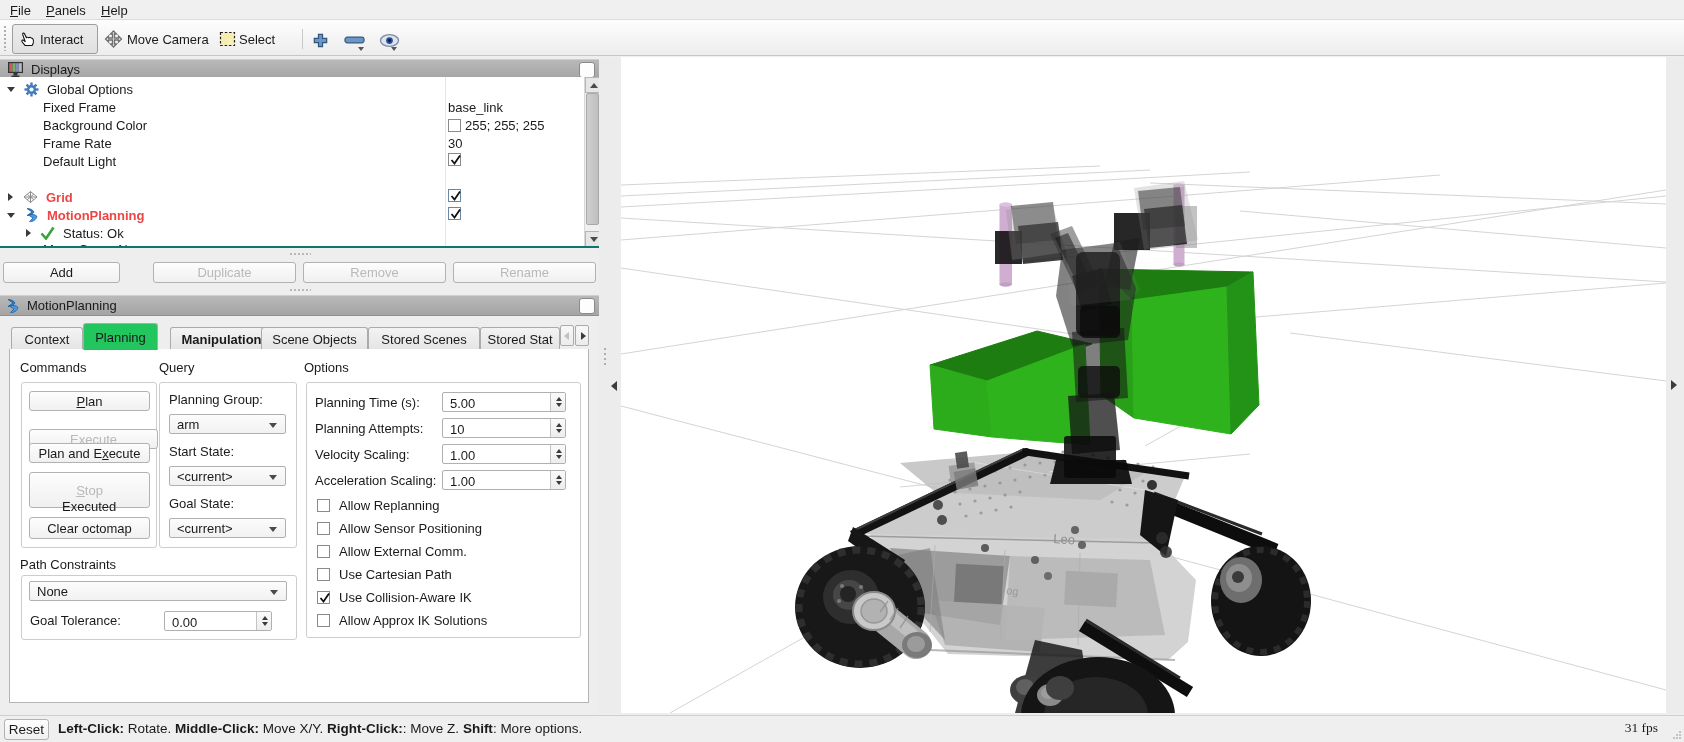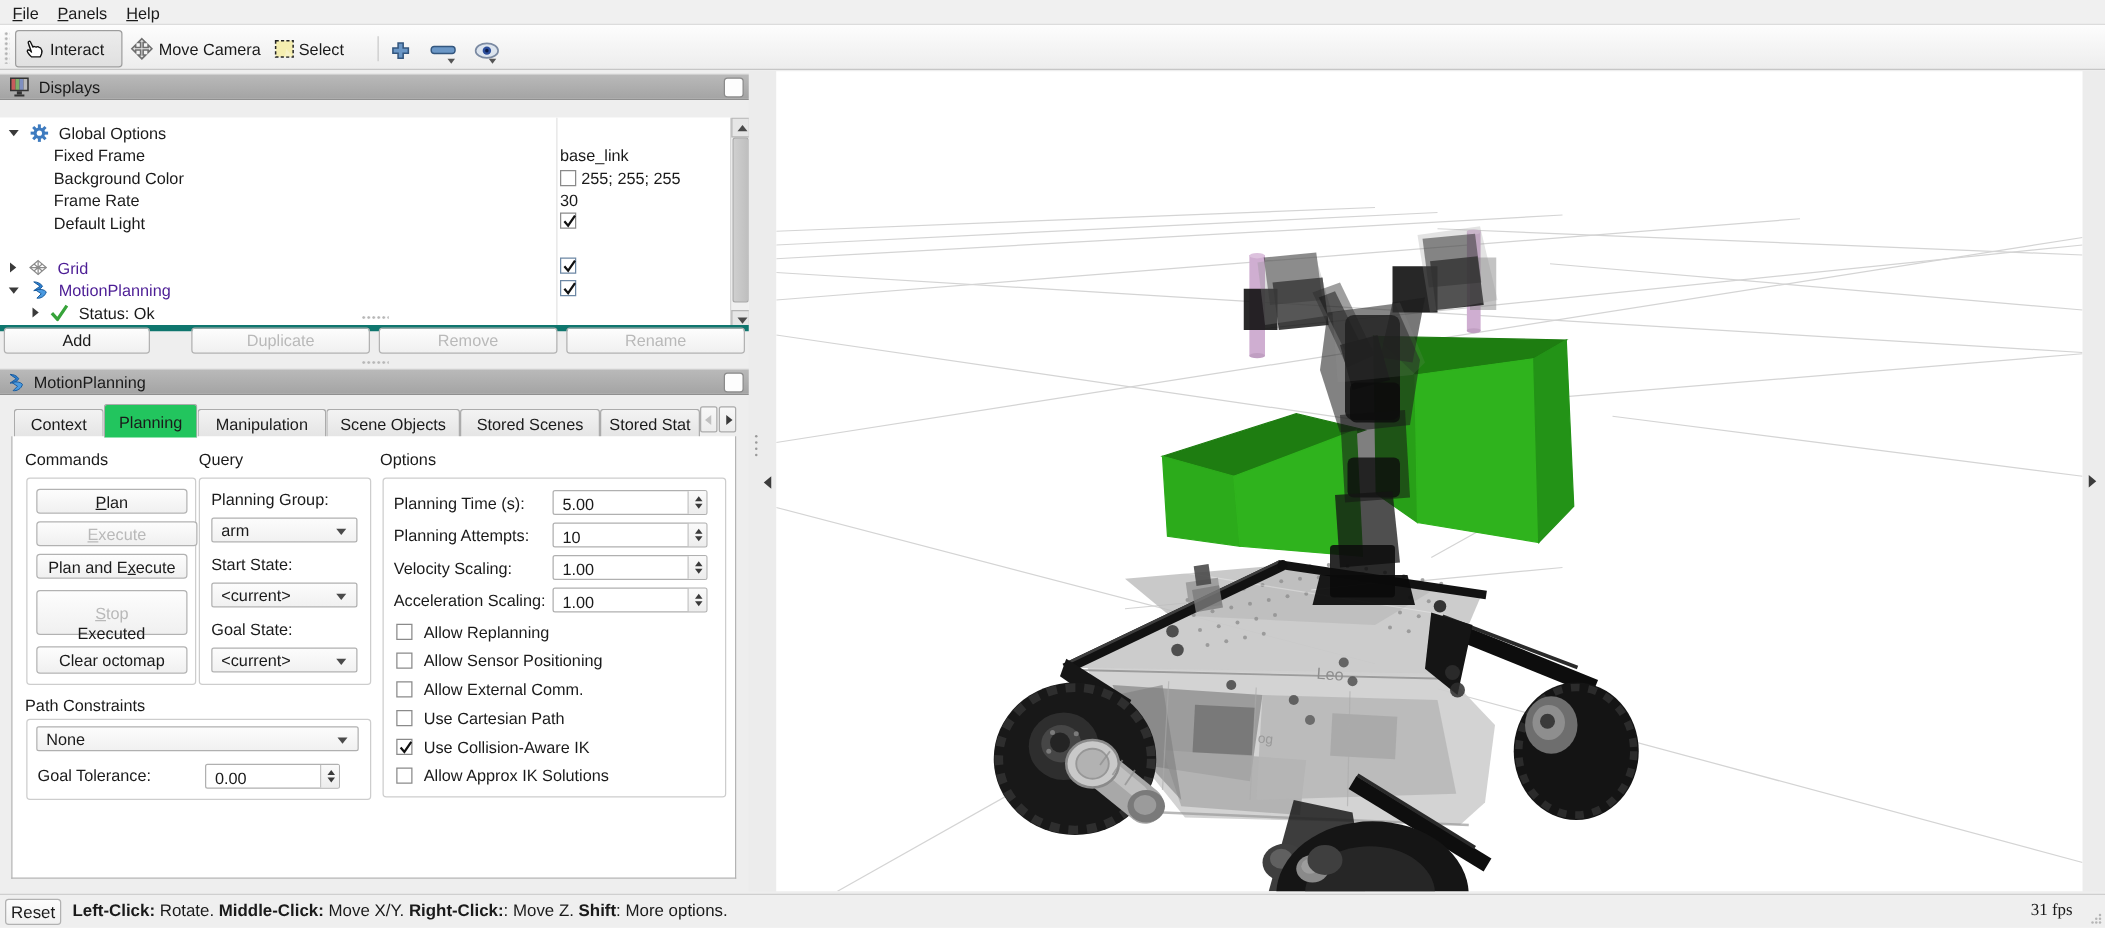--- a/index.html
+++ b/index.html
@@ -25,31 +25,31 @@
 .vsep { position:absolute; left:302px; top:9px; width:1px; height:20px; background:#c9c9c9; }
 .ddarrow { position:absolute; width:0; height:0; border-left:3.5px solid transparent;
   border-right:3.5px solid transparent; border-top:4px solid #555; }
 
 .phead { width:600px; height:21px; background:linear-gradient(#b9b9b9,#a4a4a4);
   border-top:1px solid #cfcfcf; border-bottom:1px solid #8f8f8f;
   font-size:13px; display:flex; align-items:center; }
 .pfloat { position:absolute; right:5px; top:2px; width:16px; height:16px;
   background:#fdfdfd; border:1px solid #8a8a8a; border-radius:3px; }
 
-#tree { left:0; top:94px; width:600px; height:171px; background:#fff; font-size:13px;
-  border-bottom:5px solid #0f766e; overflow:hidden; }
+#tree { left:0; top:77px; width:600px; height:171px; background:#fff; font-size:13px;
+  border-bottom:2px solid #0f766e; overflow:hidden; }
 .trow { position:absolute; left:0; height:18px; width:584px; display:flex; align-items:center; }
 #treecol { position:absolute; left:445px; top:0; width:1px; height:170px; background:#e4e4e4; }
 .exp-d { width:0;height:0;border-left:4px solid transparent;border-right:4px solid transparent;
   border-top:5px solid #3a3a3a; }
 .exp-r { width:0;height:0;border-top:4px solid transparent;border-bottom:4px solid transparent;
   border-left:5px solid #3a3a3a; }
 .exp-l { width:0;height:0;border-top:4px solid transparent;border-bottom:4px solid transparent;
   border-right:5px solid #c0c0c0; }
-.bluebold { color:#4c1d95; font-weight:normal; }
+.bluebold { color:#ef4444; font-weight:bold; }
 .tval { position:absolute; left:448px; }
 .cbx { display:inline-block; width:13px; height:13px; border:1px solid #6c87a4; background:#fff; position:relative; }
 .cbx svg, .cbx2 svg { position:absolute; left:0px; top:-1px; }
 .cbx2 { display:inline-block; width:13px; height:13px; border:1px solid #8a8a8a; background:#fff; position:relative; }
 
 #vscroll { position:absolute; left:584px; top:0px; width:15px; height:170px;
   background:#f0f0f0; border-left:1px solid #d8d8d8; }
 .sbtn { position:absolute; left:0px; width:15px; height:16px; background:#e6e6e6;
   border:1px solid #b5b5b5; }
 #sthumb { position:absolute; left:1px; top:16px; width:13px; height:132px;
@@ -271,21 +271,21 @@
       <path d="M3 1.5 l5 3.5 -5 3.5 c2.5 0 5.5 -0.8 7 -3.5 C8.5 2.3 5.5 1.5 3 1.5 z" fill="#2d7fd0" stroke="#1c5d9e" stroke-width="0.8"></path>
       <path d="M4.5 8 l4.5 3 -3.5 3.5 c3 0.5 6.5 -1.5 7.5 -5 -1.5 -2 -5 -2.5 -8.5 -1.5 z" fill="#4a9ae0" stroke="#1c5d9e" stroke-width="0.8"></path>
     </svg>
     <span style="margin-left:6px">MotionPlanning</span>
     <div class="pfloat"></div>
   </div>
 
   <div id="tabrow">
     <div class="tab" style="left:11px; width:72px;">Context</div>
     <div class="tab sel" style="left:83px; width:75px;">Planning</div>
-    <div class="tab" style="left:158px; width:103px;">Manipulation</div>
+    <div class="tab" style="left:170px; width:103px;font-weight:bold;">Manipulation</div>
     <div class="tab" style="left:261px; width:107px;">Scene Objects</div>
     <div class="tab" style="left:368px; width:112px;">Stored Scenes</div>
     <div class="tab" style="left:480px; width:80px;">Stored Stat</div>
     <div class="tscroll" style="left:560px;">
         <div class="exp-l" style="margin:6px 0 0 3px;"></div>
       </div>
     <div class="tscroll" style="left:575px;">
         <div class="exp-r" style="margin:6px 0 0 5px;"></div>
       </div>
   </div>
@@ -295,21 +295,21 @@
     <div class="glabel" style="left:10px; top:11px">Commands</div>
     <div class="glabel" style="left:149px; top:11px">Query</div>
     <div class="glabel" style="left:294px; top:11px">Options</div>
     <div class="gbox" style="left:11px; top:33px; width:136px; height:166px"></div>
     <div class="gbox" style="left:149px; top:33px; width:138px; height:166px"></div>
     <div class="gbox" style="left:296px; top:33px; width:275px; height:256px"></div>
 
     <div class="qbtn" style="left:19px; top:42px; width:121px; height:20px">
         <span><u>P</u>lan</span>
       </div>
-    <div class="qbtn dis" style="left:19px; top:68px; width:129px; height:20px">
+    <div class="qbtn dis" style="left:19px; top:80px; width:129px; height:20px">
         <span><u>E</u>xecute</span>
       </div>
     <div class="qbtn" style="left:19px; top:94px; width:121px; height:20px">
         <span>Plan and E<u>x</u>ecute</span>
       </div>
     <div class="qbtn dis" style="left:19px; top:123px; width:121px; height:36px">
         <span><u>S</u>top</span>
       </div>
     <div class="glabel" style="left:52px; top:150px">Executed</div>
     <div class="qbtn" style="left:19px; top:168px; width:121px; height:22px">Clear octomap</div>

